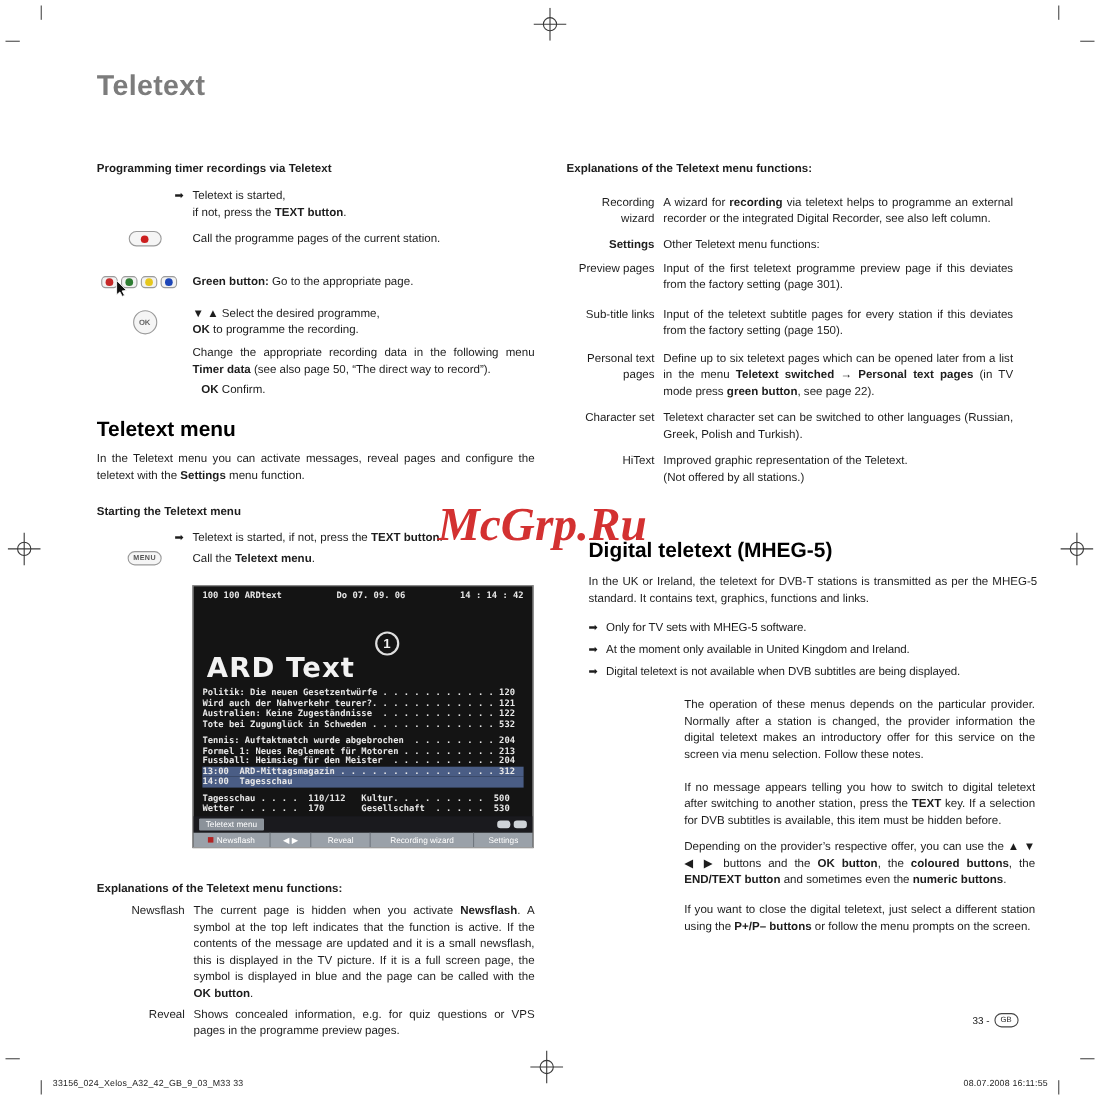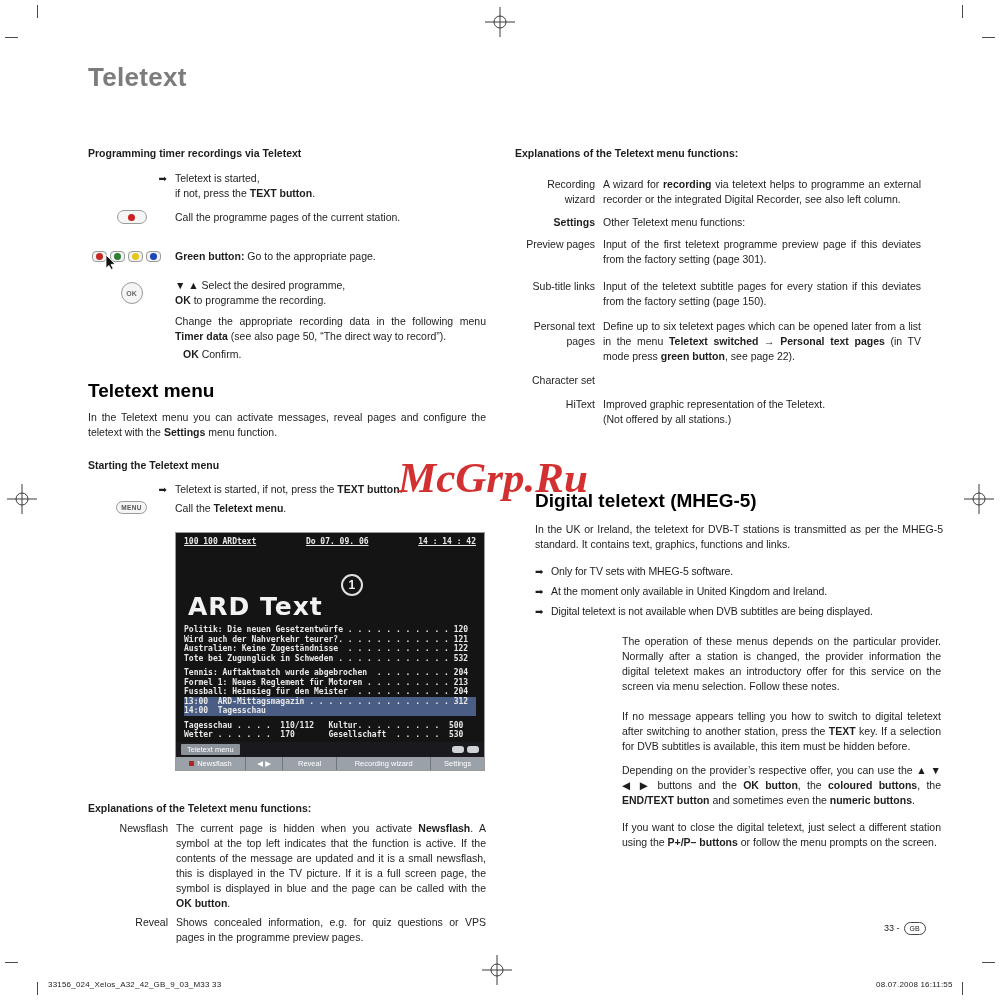--- a/index.html
+++ b/index.html
@@ -50,41 +50,41 @@
   .def-desc { flex:1; margin-left:8px; }
   .bold { font-weight:bold; }
 
   .bullet { display:flex; margin-bottom:5px; letter-spacing:-0.1px; }
   .bullet .arrow-glyph { width:16px; flex:none; }
 
   
   .tv-frame { margin-left:87px; width:310px; background:#141414; border:1px solid #9a9a9a; }
   .tv-inner { padding:4px 8px 2px 8px; }
   .tv-header { display:flex; justify-content:space-between; color:#e8e8e8;
-               font-family:"DejaVu Sans Mono",monospace; font-size:8px; line-height:10px; font-weight:bold;text-decoration:underline; }
+               font-family:"DejaVu Sans Mono",monospace; font-size:8px; line-height:10px; font-weight:bold; }
   .tv-title-row { display:flex; align-items:center; gap:18px; margin:4px 0 6px 4px; }
   .tv-title { font-family:"DejaVu Sans",sans-serif; font-size:25px; line-height:24px;
               font-weight:bold; color:#f2f2f2; letter-spacing:1px;margin-top:44px; }
   .ard-logo { width:22px; height:22px; border:2px solid #e0e0e0; border-radius:50%; flex:none;
               display:flex; align-items:center; justify-content:center; color:#f2f2f2;
               font-size:12px; font-weight:bold; }
   .tvl { font-family:"DejaVu Sans Mono",monospace; font-size:8px; line-height:9.5px;
          font-weight:bold; color:#e8e8e8; white-space:pre; overflow:hidden; }
   .tvl.sp { height:5px; }
   .tv-tabrow { display:flex; align-items:center; background:#1a1a1e; padding:2px 5px; gap:3px; }
   .tv-tab { background:#8b929a; color:#fff; font-size:7.5px; line-height:11px; padding:0 6px; border-radius:1px; margin-right:auto; }
   .tv-pill { width:12px; height:7px; background:#cfd3d8; border-radius:3px; display:inline-block; }
   .tv-menubar { display:flex; height:13px; background:#9aa1a9; }
   .tvm-item { display:flex; align-items:center; justify-content:center; gap:3px;
               color:#fff; font-size:7.5px; border-right:1px solid #70777f; padding:0 2px; }
   .tvm-item:last-child { border-right:none; }
   .sq { width:5px; height:5px; display:inline-block; }
 
   
-  .pageno { display:flex; align-items:center; gap:4px; font-size:9px; color:#222; }
+  .pageno { display:flex; align-items:flex-start; gap:4px; font-size:9px; color:#222; }
   .gb-oval { border:1px solid #444; border-radius:9px; padding:0 5px; font-size:7px; line-height:11px; }
   .footer { font-size:8px; color:#222; letter-spacing:.2px;margin-left:12px; }
   .watermark { font-family:"Liberation Serif","DejaVu Serif",serif; font-size:43px; font-style:italic;
                font-weight:bold; opacity:.9; white-space:nowrap; z-index:5; line-height:46px; }
   .tick-v { width:1px; height:13px; background:#4a4a4a; }
   .tick-h { width:13px; height:1px; background:#4a4a4a; }
   .reg svg { display:block; }
 </style>
 </head>
 <body>
@@ -295,20 +295,21 @@
     <div class="def" style="margin-top:12px">
       <div class="def-term">Sub-title links</div>
       <div class="def-desc just"><span>Input of the teletext subtitle pages for every station if this deviates from the factory setting (page 150).</span></div>
     </div>
     <div class="def" style="margin-top:10px">
       <div class="def-term">Personal text pages</div>
       <div class="def-desc just"><span>Define up to six teletext pages which can be opened later from a list in the menu </span><b>Teletext switched</b><span> → </span><b>Personal text pages</b><span> (in TV mode press </span><b>green button</b><span>, see page 22).</span></div>
     </div>
     <div class="def" style="margin-top:9px">
       <div class="def-term">Character set</div>
+      <div class="def-desc just"><span>Teletext character set can be switched to other languages (Russian, Greek, Polish and Turkish).</span></div>
     </div>
     <div class="def" style="margin-top:9px">
       <div class="def-term">HiText</div>
       <div class="def-desc prewrap"><span>Improved graphic representation of the Teletext.
 (Not offered by all stations.)</span></div>
     </div>
   </div>
 
   <div class="abs" style="left:535px;top:490px;width:408px">
 

